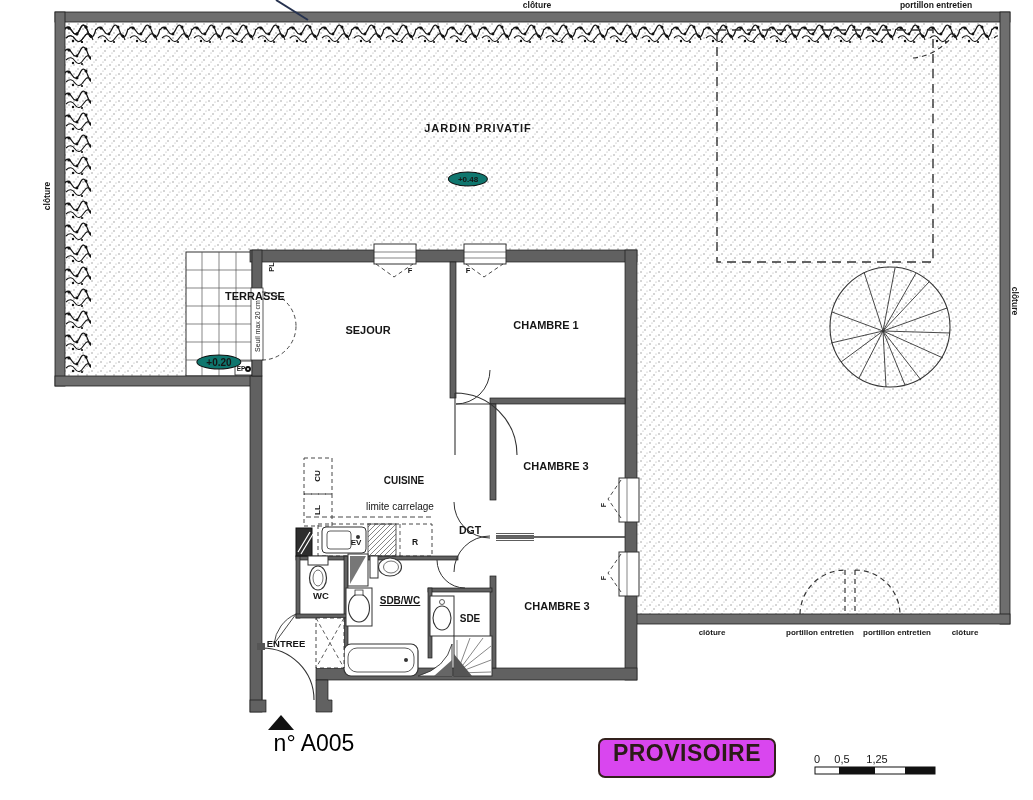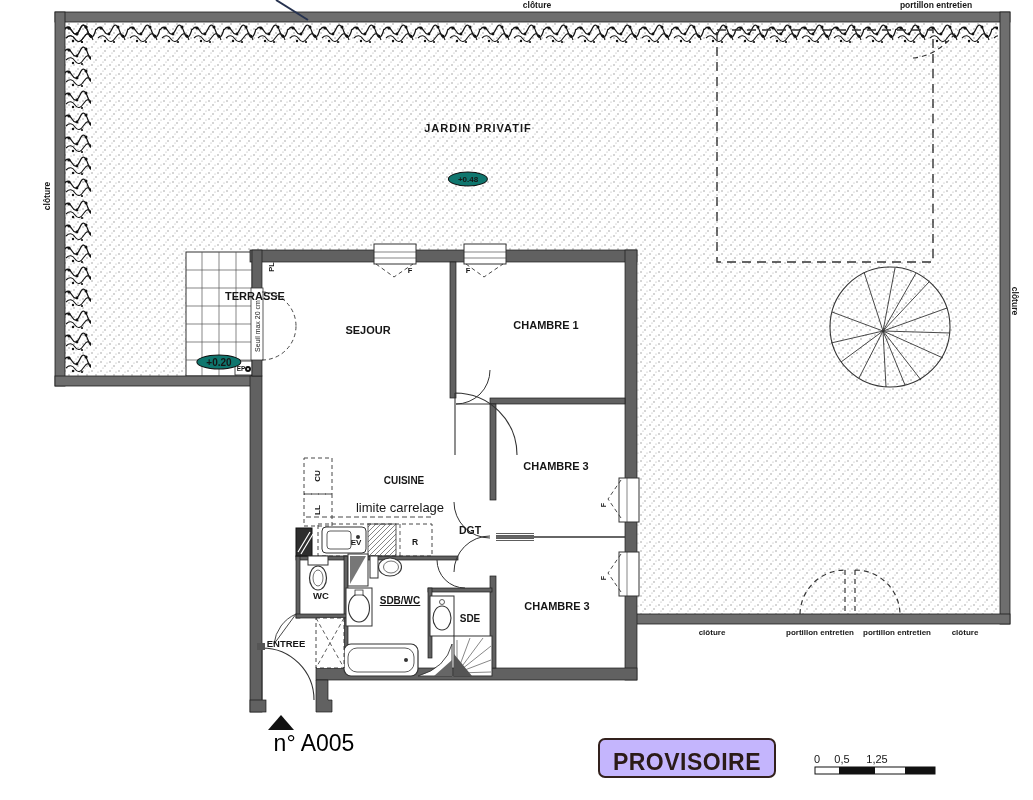--- a/index.html
+++ b/index.html
@@ -8,22 +8,22 @@
   svg{position:absolute;left:0;top:0;}
   .lbl{position:absolute;transform:translate(-50%,-50%);white-space:nowrap;
        font-weight:bold;color:#161616;line-height:1;}
   .lbl.norm{font-weight:normal;}
   .lbl.v{transform:translate(-50%,-50%) rotate(-90deg);}
   .lbl.vr{transform:translate(-50%,-50%) rotate(90deg);}
   .oval{position:absolute;transform:translate(-50%,-50%);border:1.5px solid #111;
         border-radius:50%;padding:2px 9px;background:#0f766e;font-size:8px;font-weight:bold;
         color:#161616;white-space:nowrap;margin-top:32px;}
   .stamp{position:absolute;left:598px;top:738px;width:174px;height:36px;
-         border:2.5px solid #33211d;border-radius:7px;background:#c4b5fd;
-         display:flex;align-items:flex-end;justify-content:center;
+         border:2.5px solid #33211d;border-radius:7px;background:#d946ef;
+         display:flex;align-items:flex-start;justify-content:center;
          font-size:23px;font-weight:bold;color:#2b1b18;letter-spacing:.5px;}
 </style>
 </head>
 <body>
 
 <div class="canvas">
 
 <svg width="1033" height="800" viewBox="0 0 1033 800">
   <defs>
     <pattern id="stipple" width="9" height="9" patternUnits="userSpaceOnUse">
@@ -212,21 +212,21 @@
 <div class="oval" style="left:219px;top:330px;padding:1px 9px;font-size:10px;">+0.20</div>
 <div class="lbl v norm" style="left:257px;top:326px;font-size:7px;">Seuil max 20 cm</div>
 <div class="lbl v" style="left:272px;top:267px;font-size:7.5px;">PL</div>
 <div class="lbl" style="left:241px;top:369px;font-size:6.5px;">EP</div>
 
 <div class="lbl" style="left:368px;top:330px;font-size:11px;">SEJOUR</div>
 <div class="lbl" style="left:546px;top:325px;font-size:11px;">CHAMBRE 1</div>
 <div class="lbl" style="left:556px;top:466px;font-size:11px;">CHAMBRE 3</div>
 <div class="lbl" style="left:557px;top:606px;font-size:11px;">CHAMBRE 3</div>
 <div class="lbl" style="left:404px;top:481px;font-size:10px;">CUISINE</div>
-<div class="lbl norm" style="left:400px;top:507px;font-size:13px;">limite carrelage</div>
+<div class="lbl norm" style="left:400px;top:507px;font-size:10px;">limite carrelage</div>
 <div class="lbl" style="left:470px;top:530px;font-size:10.5px;">DGT</div>
 <div class="lbl" style="left:321px;top:596px;font-size:9.5px;">WC</div>
 <div class="lbl" style="left:400px;top:601px;font-size:10px;text-decoration:underline;">SDB/WC</div>
 <div class="lbl" style="left:470px;top:619px;font-size:10px;">SDE</div>
 <div class="lbl" style="left:286px;top:644px;font-size:9.5px;">ENTREE</div>
 
 <div class="lbl v" style="left:318px;top:476px;font-size:8px;">CU</div>
 <div class="lbl v" style="left:318px;top:510px;font-size:8px;">LL</div>
 <div class="lbl" style="left:356px;top:543px;font-size:8px;">EV</div>
 <div class="lbl" style="left:415px;top:542px;font-size:8.5px;">R</div>

